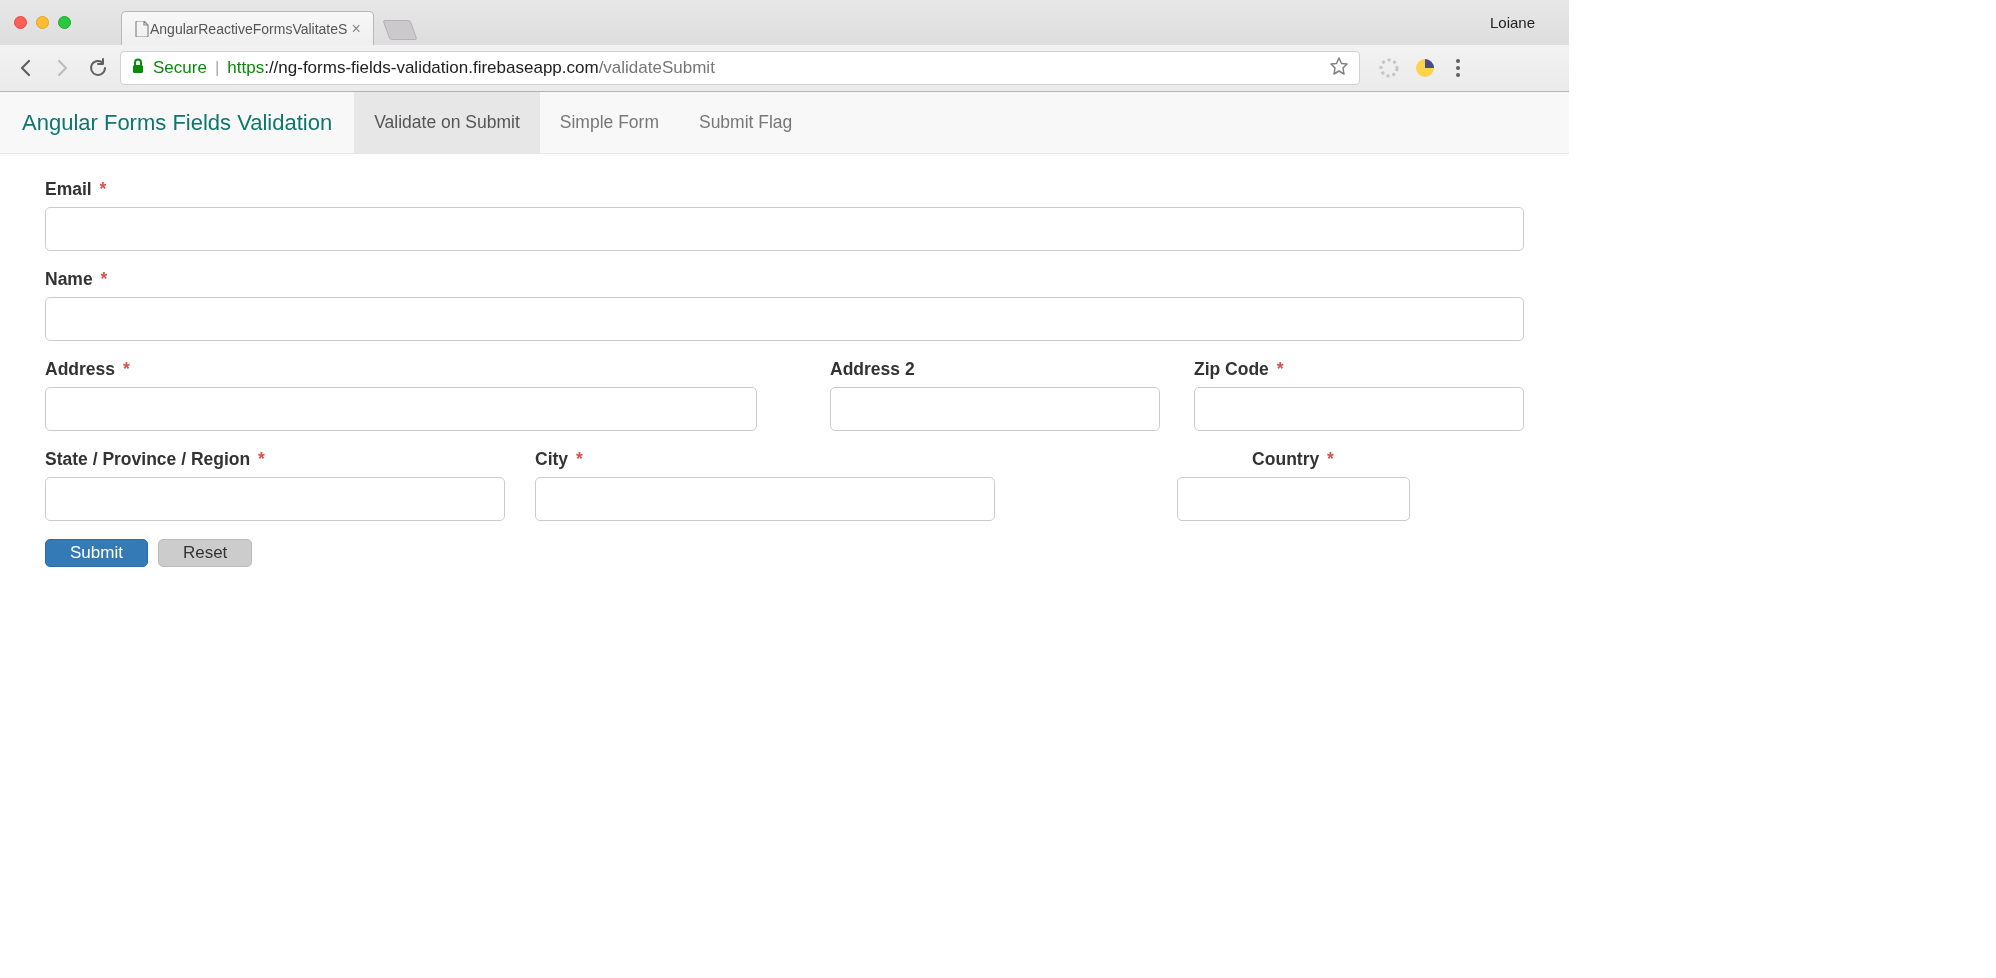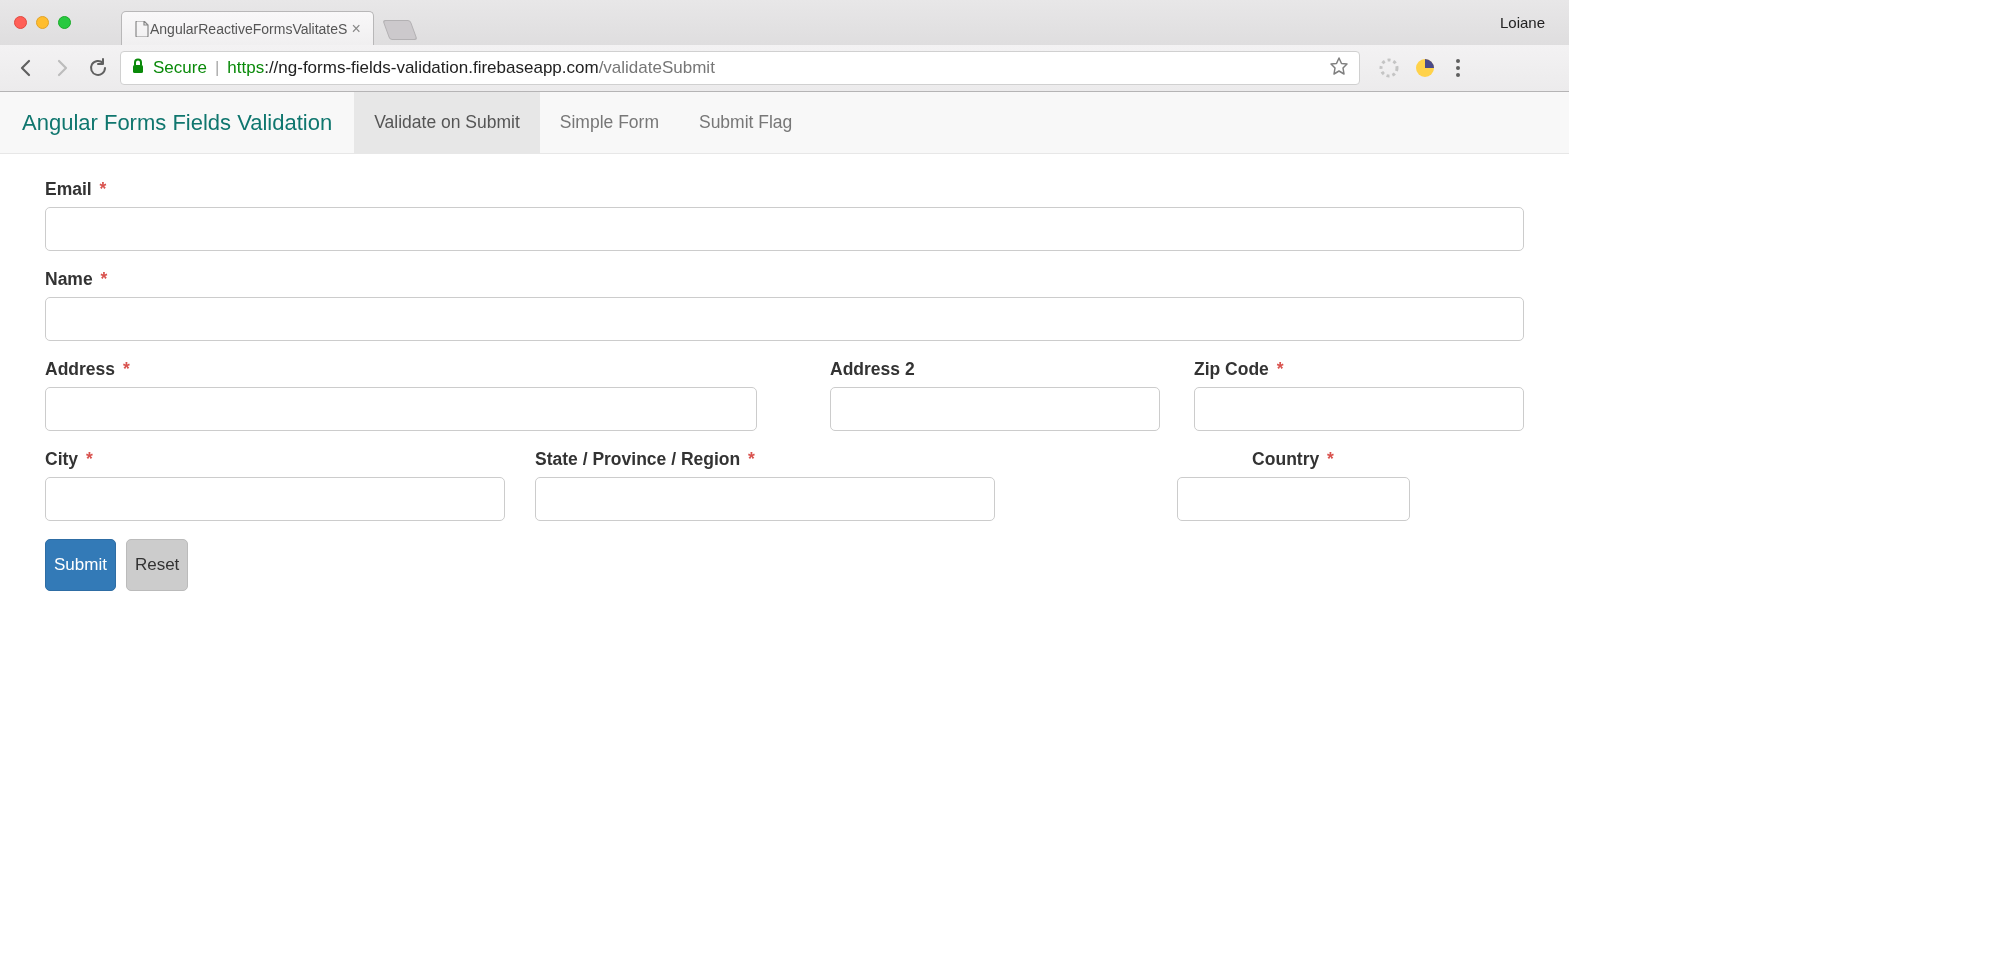--- a/index.html
+++ b/index.html
@@ -73,21 +73,21 @@
       height: 20px;
       background: #ccc9cc;
       border: 1px solid #b3b1b3;
       margin-left: 12px;
       margin-top: 15px;
       transform: skewX(20deg);
       border-radius: 3px;
     }
     .profile-name {
       margin-left: auto;
-      padding-right: 24px;
+      padding-right: 34px;
       font-size: 15px;
       color: #222;
     }
     
     .toolbar {
       height: 46px;
       background: linear-gradient(#f3f2f3, #ecebec);
       display: flex;
       align-items: center;
       padding: 0 12px;
@@ -227,22 +227,22 @@
     .row-region .fg-city { flex: 0 0 460px; }
     .row-region .fg-state { flex: 0 0 460px; }
     .row-region .fg-country { flex: 0 0 462px; margin-left: auto; align-items: center; }
     
     .btn-row {
       display: flex;
       gap: 10px;
       margin-top: 4px;
     }
     .btn {
-      height: 52px;
-      padding: 0 8px;
+      height: 28px;
+      padding: 0 24px;
       border-radius: 5px;
       font-size: 17px;
       cursor: pointer;
       border: 1px solid transparent;
     }
     .btn-primary {
       background: #337ab7;
       border-color: #2e6da4;
       color: #fff;
     }
@@ -361,26 +361,26 @@
       <label class="label"><span>Address 2</span></label>
       <input class="form-control" value="" style="">
     </div>
     <div class="form-group fg-zip">
       <label class="label"><span>Zip Code</span> <span class="required">*</span></label>
       <input class="form-control" value="" style="">
     </div>
   </div>
 
   <div class="form-row row-region">
+    <div class="form-group fg-state">
+      <label class="label"><span>State / Province / Region</span> <span class="required">*</span></label>
+      <input class="form-control" value="" style="">
+    </div>
     <div class="form-group fg-city">
       <label class="label"><span>City</span> <span class="required">*</span></label>
-      <input class="form-control" value="" style="">
-    </div>
-    <div class="form-group fg-state">
-      <label class="label"><span>State / Province / Region</span> <span class="required">*</span></label>
       <input class="form-control" value="" style="">
     </div>
     <div class="form-group fg-country">
       <label class="label"><span>Country</span> <span class="required">*</span></label>
       <input class="form-control" value="" style="">
     </div>
   </div>
 
   <div class="btn-row">
     <button class="btn btn-primary">Submit</button>

